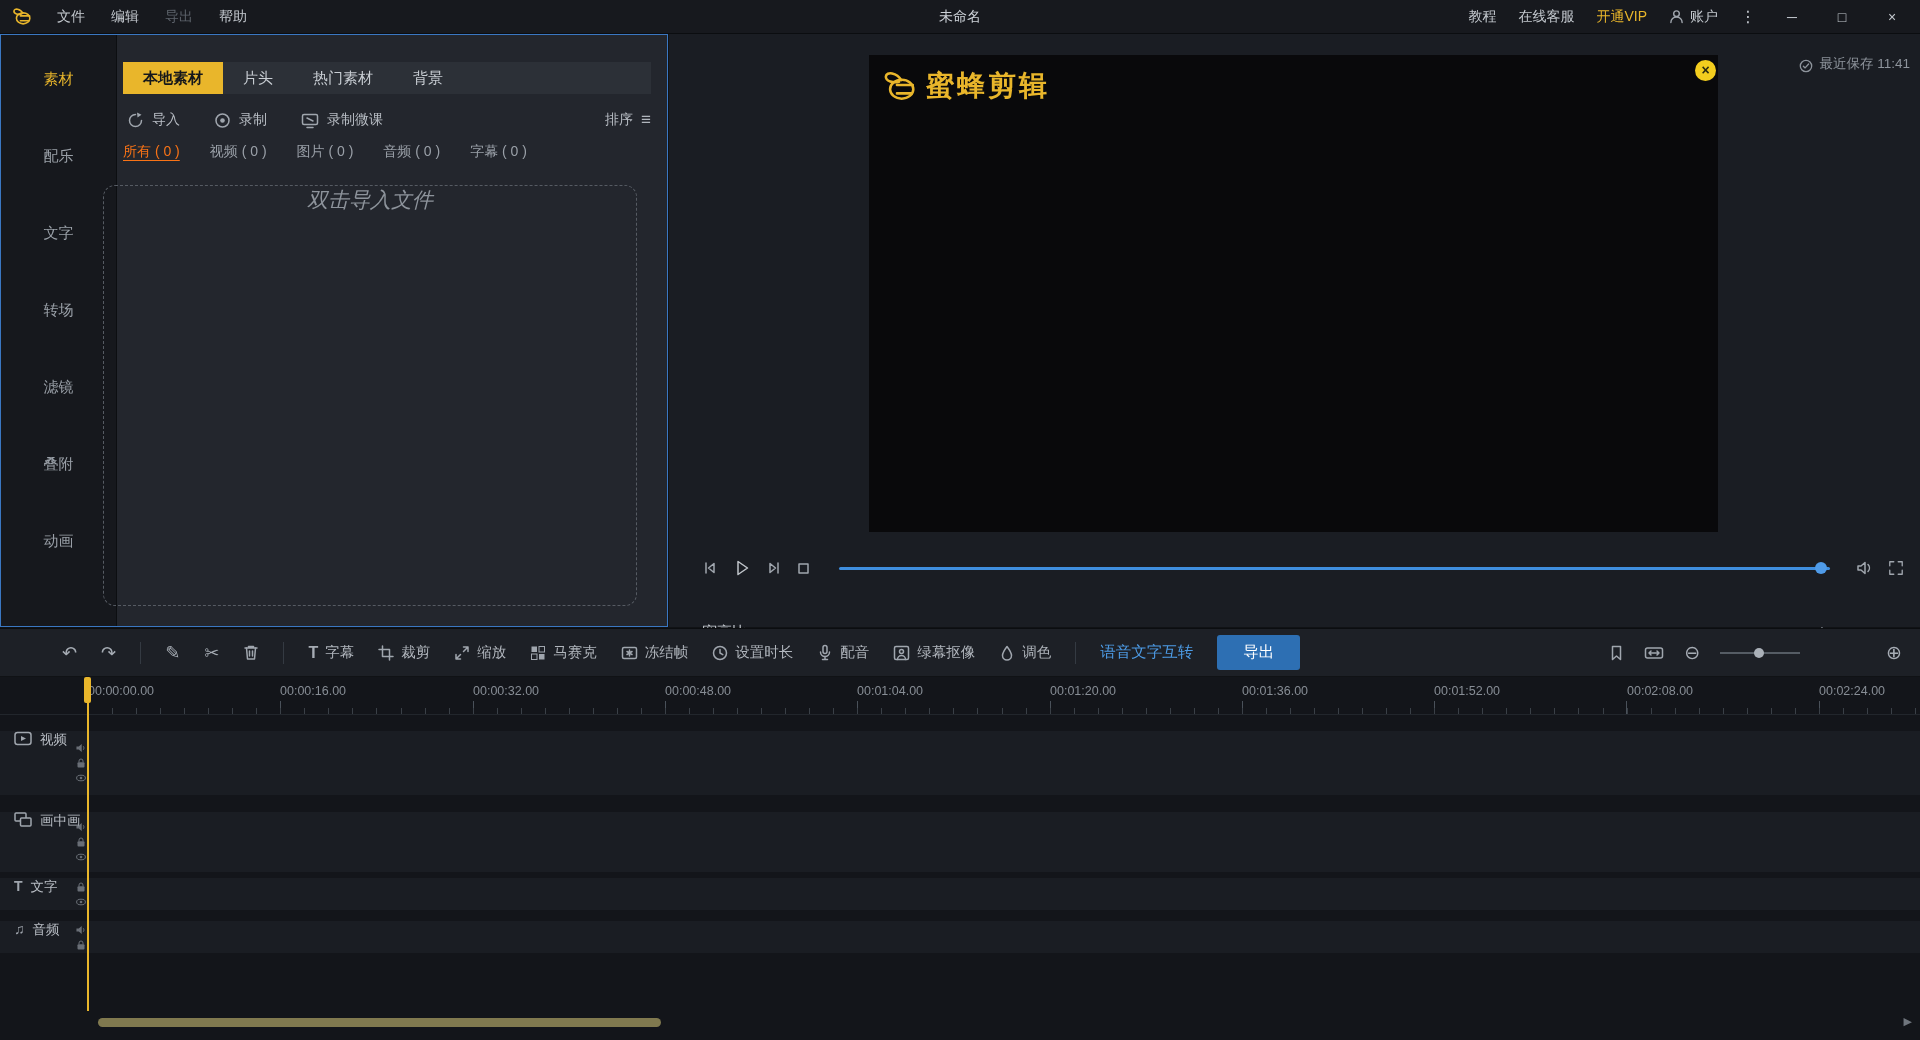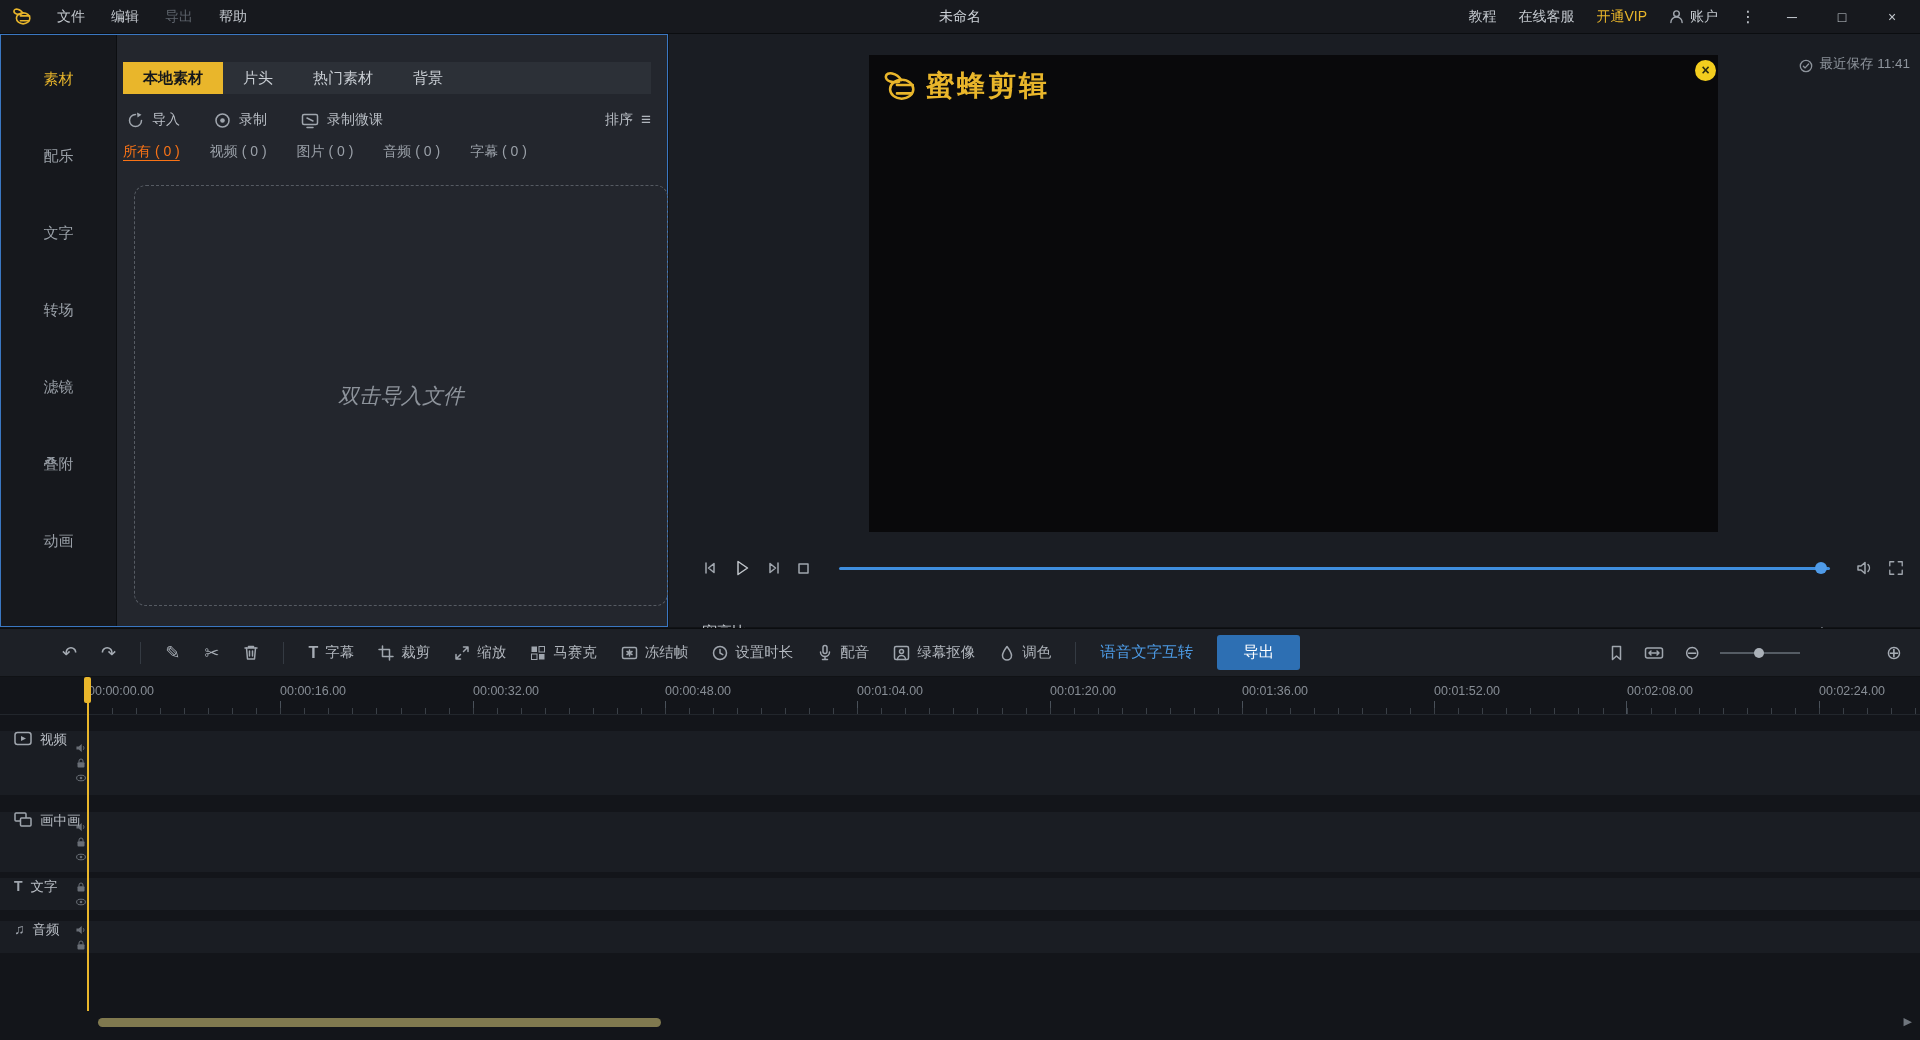--- a/index.html
+++ b/index.html
@@ -37,22 +37,22 @@
   .mtab.active { background:#e9b62b; color:#15171b; font-weight:bold; }
   .actions { position:absolute; left:34px; top:70px; width:524px; height:30px;
     display:flex; align-items:center; font-size:14px; color:#b8bdc4; }
   .act { display:flex; align-items:center; gap:8px; cursor:pointer; }
   .act + .act { margin-left:34px;align-items:flex-end; }
   .sortgrp { margin-left:auto; display:flex; align-items:center; gap:8px; cursor:pointer; }
   .sort-glyph { font-size:17px; color:#b0b5bc; }
   .filters { position:absolute; left:30px; top:108px; display:flex; gap:30px; font-size:14px; color:#9aa0a8; }
   .filter { cursor:pointer; }
   .filter.active { color:#f97316; text-decoration:underline; text-underline-offset:4px; }
-  .dropzone { position:absolute; left:41px; top:150px; width:534px; height:421px;
-    border:1px dashed #565b63; border-radius:12px; display:flex; align-items:center; justify-content:center; cursor:pointer; }
+  .dropzone { position:absolute; left:10px; top:150px; width:534px; height:421px;
+    border:1px dashed #565b63; border-radius:12px; display:flex; align-items:flex-start; justify-content:center; cursor:pointer; }
   .dropzone span { font-size:21px; font-style:italic; color:#8d939b; }
 
   
   #preview { position:absolute; left:669px; top:34px; width:1251px; height:593px; background:#1a1d23; }
   .savestatus { position:absolute; top:21px; right:10px; display:flex; align-items:flex-end; gap:6px;
     font-size:13.5px; color:#8d939b; }
   .canvas { position:absolute; left:200px; top:21px; width:849px; height:477px; background:#09090b; }
   .watermark { position:absolute; left:10px; top:12px; display:flex; align-items:center; gap:9px; }
   .watermark .wmtext { font-size:28px; font-weight:bold; color:#e9b62b; letter-spacing:3px; }
   .canvas-close { position:absolute; right:2px; top:5px; width:21px; height:21px; border-radius:50%;

